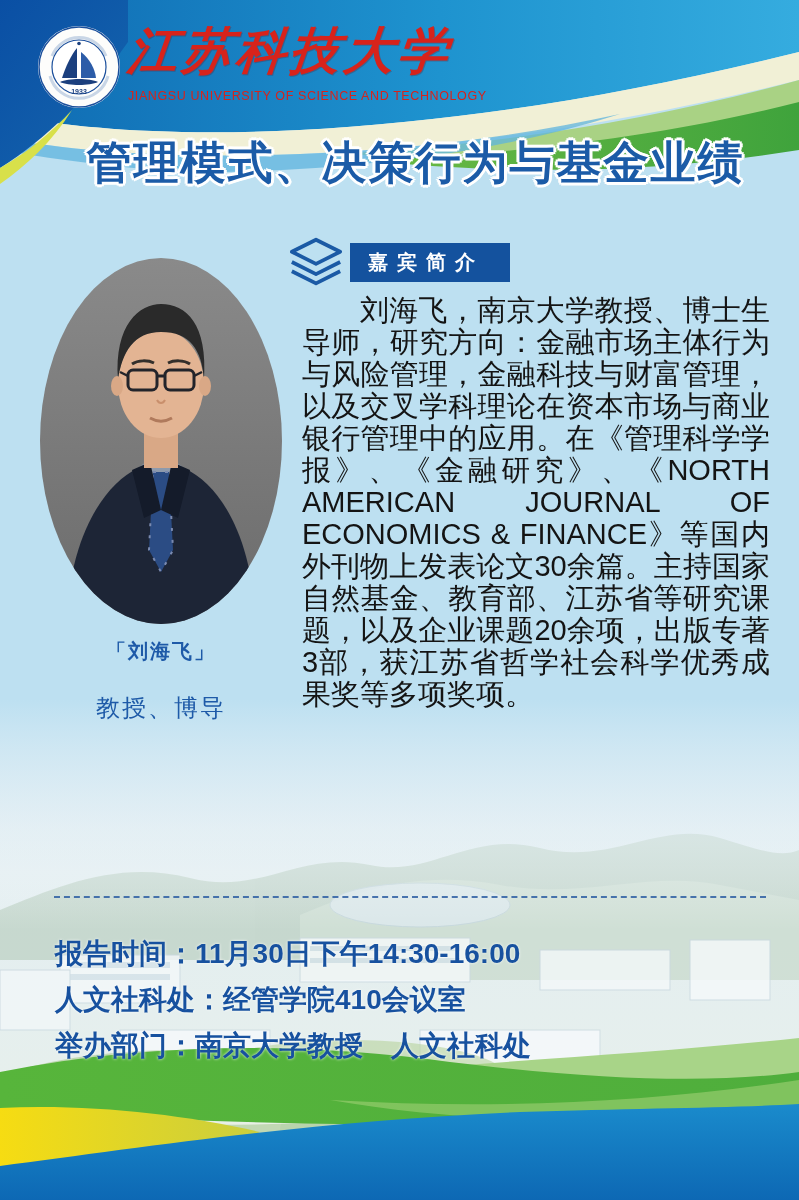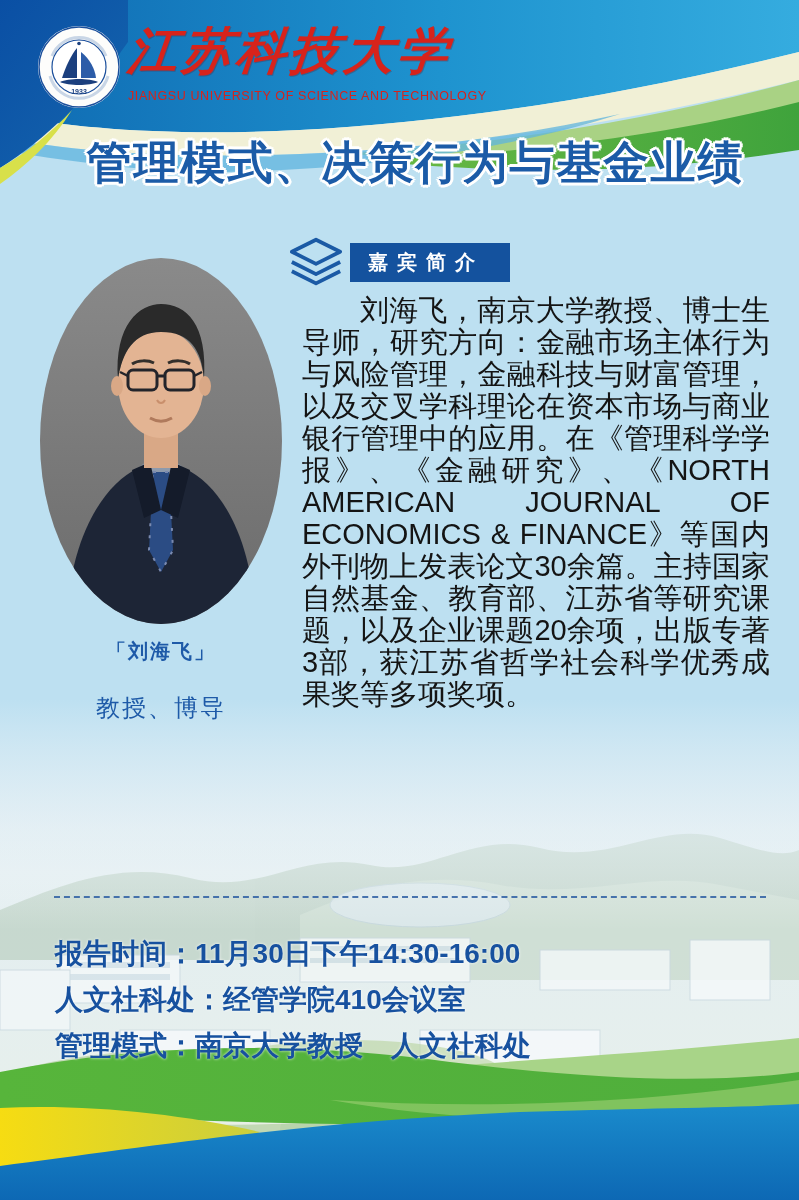--- a/index.html
+++ b/index.html
@@ -216,16 +216,16 @@
   <div class="guest-name">「刘海飞」</div>
   <div class="guest-title">教授、博导</div>
 
   <div class="bio">刘海飞，南京大学教授、博士生导师，研究方向：金融市场主体行为与风险管理，金融科技与财富管理，以及交叉学科理论在资本市场与商业银行管理中的应用。在《管理科学学报》、《金融研究》、《NORTH AMERICAN JOURNAL OF ECONOMICS &amp; FINANCE》等国内外刊物上发表论文30余篇。主持国家自然基金、教育部、江苏省等研究课题，以及企业课题20余项，出版专著3部，获江苏省哲学社会科学优秀成果奖等多项奖项。</div>
 
   <div class="divider"></div>
 
   <div class="details">
     <div class="detail-row"><span>报告时间：</span><span>11月30日下午14:30-16:00</span></div>
     <div class="detail-row"><span>人文社科处：</span><span>经管学院410会议室</span></div>
-    <div class="detail-row"><span>管理模式：</span><span>南京大学教授　人文社科处</span></div>
+    <div class="detail-row"><span>举办部门：</span><span>南京大学教授　人文社科处</span></div>
   </div>
 
 </div>
 
 </body></html>

